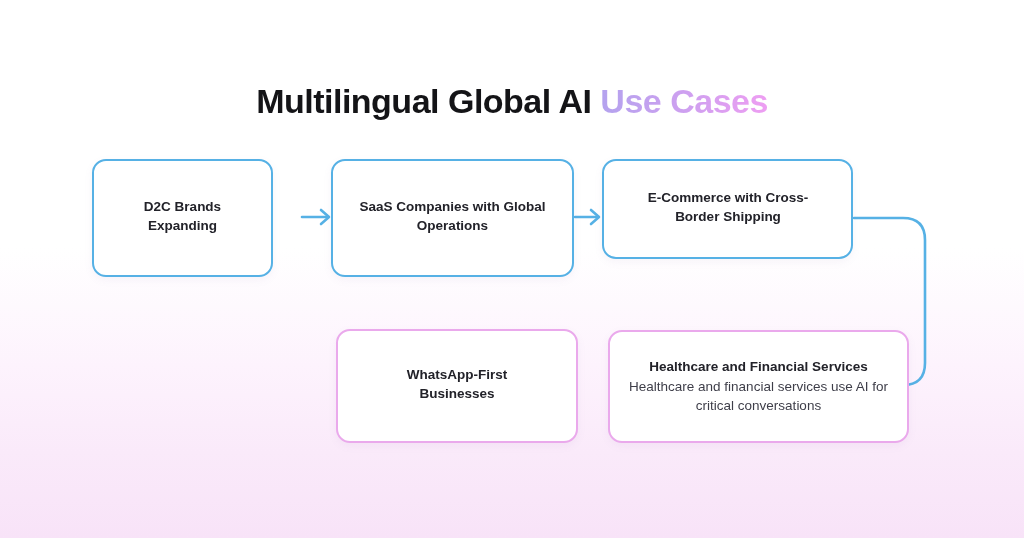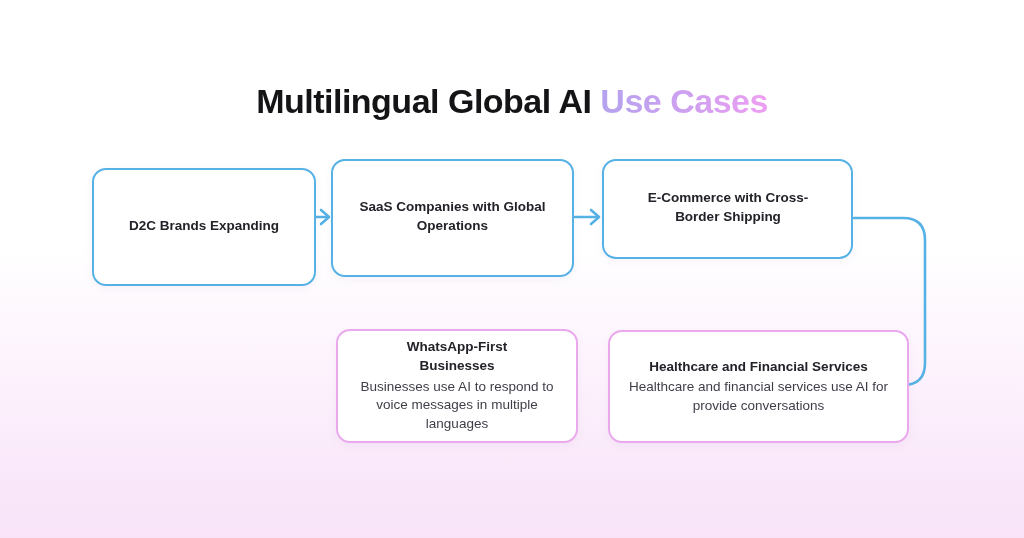--- a/index.html
+++ b/index.html
@@ -51,21 +51,21 @@
     color: #222229;
     line-height: 1.38;
     margin-bottom: 2px;
   }
   .box-body {
     font-size: 13.5px;
     font-weight: 400;
     color: #3e3e49;
     line-height: 1.38;
   }
-  #box-1 { left: 92px;  top: 168px; width: 224px; height: 118px; }
+  #box-1 { left: 92px;  top: 159px; width: 181px; height: 118px; }
   #box-2 { left: 331px; top: 159px; width: 243px; height: 118px; text-align: center; }
   #box-3 { left: 602px; top: 159px; width: 251px; height: 100px; padding-left: 15px; }
   #box-4 { left: 293px; top: 329px; width: 242px; height: 114px; }
   #box-5 { left: 565px; top: 330px; width: 301px; height: 113px; }
   #box-3 .box-title { max-width: 180px; }
   #box-4 .box-title { max-width: 130px; }
   #box-2 .box-title { max-width: 210px; }
   .connector-layer {
     position: absolute;
     inset: 0;
@@ -108,19 +108,18 @@
 <div id="box-2" class="flow-box blue">
   <div class="box-title">SaaS Companies with Global Operations</div>
 </div>
 
 <div id="box-3" class="flow-box blue">
   <div class="box-title">E-Commerce with Cross-Border Shipping</div>
 </div>
 
 <div id="box-4" class="flow-box pink">
   <div class="box-title">WhatsApp-First Businesses</div>
-  <div class="box-body">Businesses use AI to respond to voice messages in multiple languages</div>
 </div>
 
 <div id="box-5" class="flow-box pink">
   <div class="box-title">Healthcare and Financial Services</div>
-  <div class="box-body">Healthcare and financial services use AI for provide conversations</div>
+  <div class="box-body">Healthcare and financial services use AI for critical conversations</div>
 </div>
 
 </body></html>

